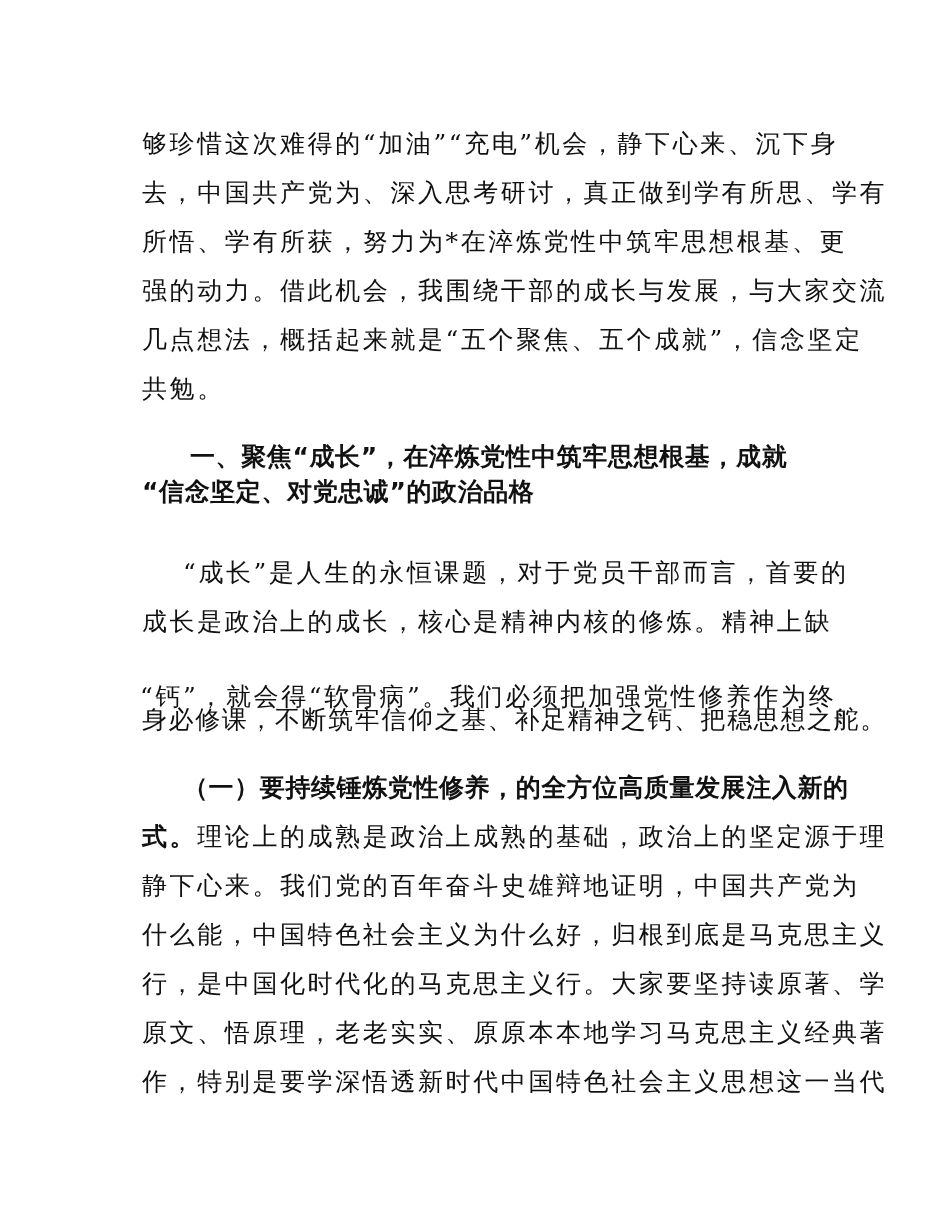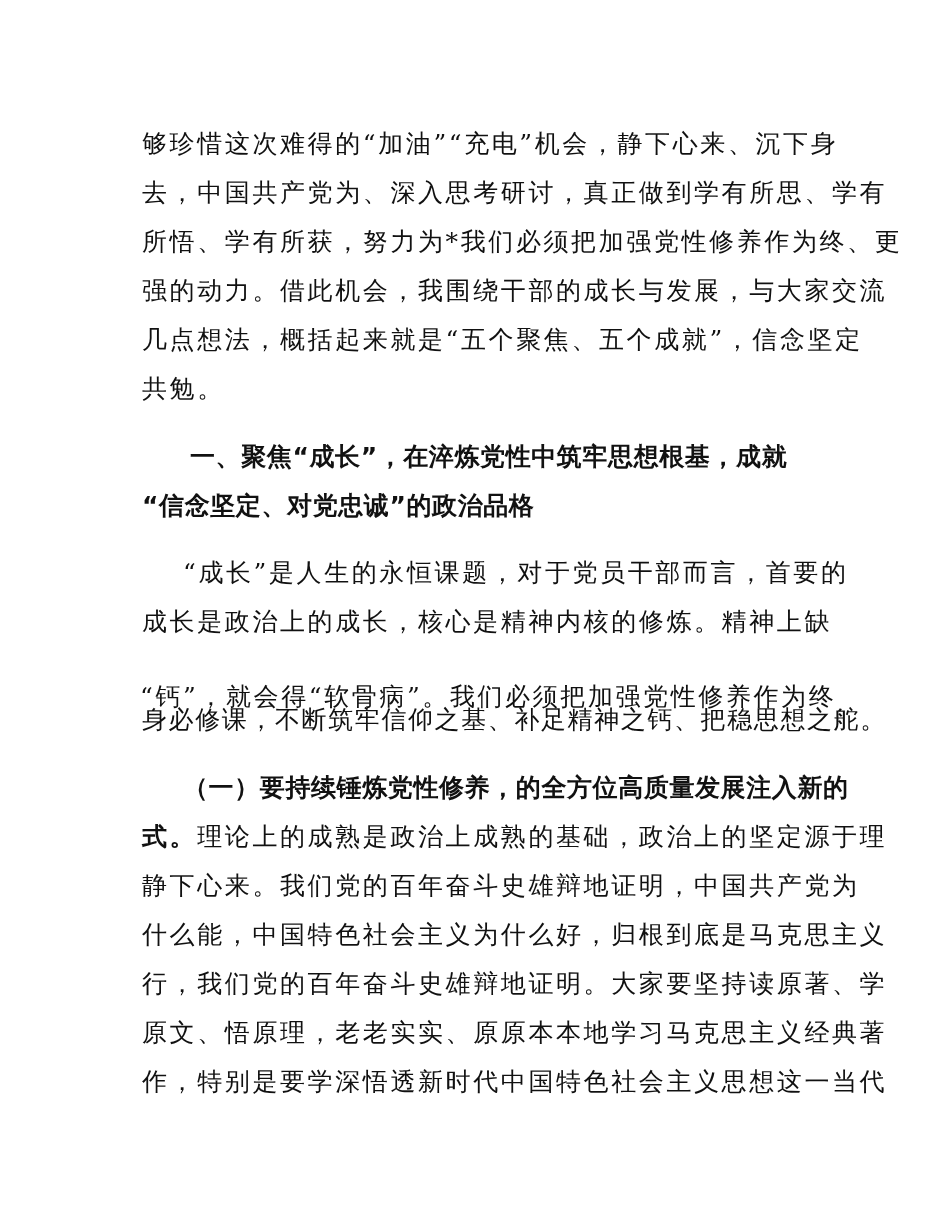--- a/index.html
+++ b/index.html
@@ -45,43 +45,43 @@
     }
   </style>
 </head>
 <body>
 
 <div class="page">
 
   <div>
     <div class="line" style="top:127px">够珍惜这次难得的“加油”“充电”机会，静下心来、沉下身</div>
     <div class="line" style="top:176px">去，中国共产党为、深入思考研讨，真正做到学有所思、学有</div>
-    <div class="line" style="top:225px">所悟、学有所获，努力为*我们必须把加强党性修养作为终、更</div>
+    <div class="line" style="top:225px">所悟、学有所获，努力为*在淬炼党性中筑牢思想根基、更</div>
     <div class="line" style="top:274px">强的动力。借此机会，我围绕干部的成长与发展，与大家交流</div>
     <div class="line" style="top:323px">几点想法，概括起来就是“五个聚焦、五个成就”，信念坚定</div>
     <div class="line" style="top:372px">共勉。</div>
   </div>
 
   <div>
     <div class="line bold" style="top:440px; left:190px">一、聚焦“成长”，在淬炼党性中筑牢思想根基，成就</div>
-    <div class="line bold" style="top:489px; left:142px">“信念坚定、对党忠诚”的政治品格</div>
+    <div class="line bold" style="top:475px; left:142px">“信念坚定、对党忠诚”的政治品格</div>
   </div>
 
   <div>
     <div class="line" style="top:556px; left:183px">“成长”是人生的永恒课题，对于党员干部而言，首要的</div>
     <div class="line" style="top:605px">成长是政治上的成长，核心是精神内核的修炼。精神上缺</div>
     <div class="line" style="top:680px; left:140px">“钙”，就会得“软骨病”。我们必须把加强党性修养作为终</div>
     <div class="line tight" style="top:703px">身必修课，不断筑牢信仰之基、补足精神之钙、把稳思想之舵。</div>
   </div>
 
   <div>
     <div class="line bold" style="top:771px; left:183px">（一）要持续锤炼党性修养，的全方位高质量发展注入新的</div>
     <div class="line" style="top:820px">
       <span class="bold-inline">式。</span><span>理论上的成熟是政治上成熟的基础，政治上的坚定源于理</span>
     </div>
     <div class="line" style="top:869px">静下心来。我们党的百年奋斗史雄辩地证明，中国共产党为</div>
     <div class="line" style="top:918px">什么能，中国特色社会主义为什么好，归根到底是马克思主义</div>
-    <div class="line" style="top:967px">行，我们党的百年奋斗史雄辩地证明。大家要坚持读原著、学</div>
+    <div class="line" style="top:967px">行，是中国化时代化的马克思主义行。大家要坚持读原著、学</div>
     <div class="line" style="top:1016px">原文、悟原理，老老实实、原原本本地学习马克思主义经典著</div>
     <div class="line" style="top:1065px">作，特别是要学深悟透新时代中国特色社会主义思想这一当代</div>
   </div>
 
 </div>
 
 </body></html>

